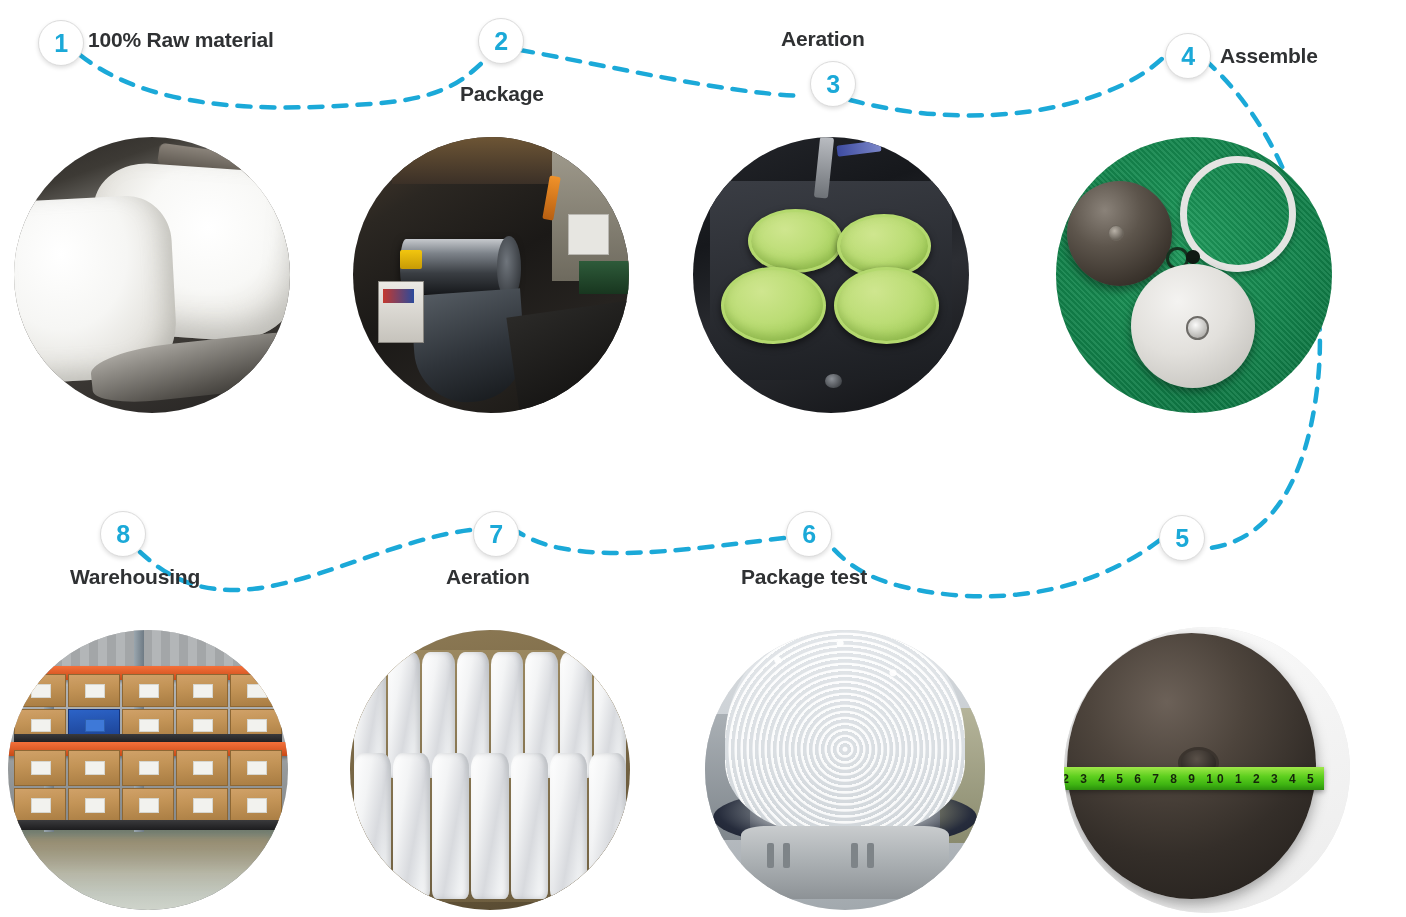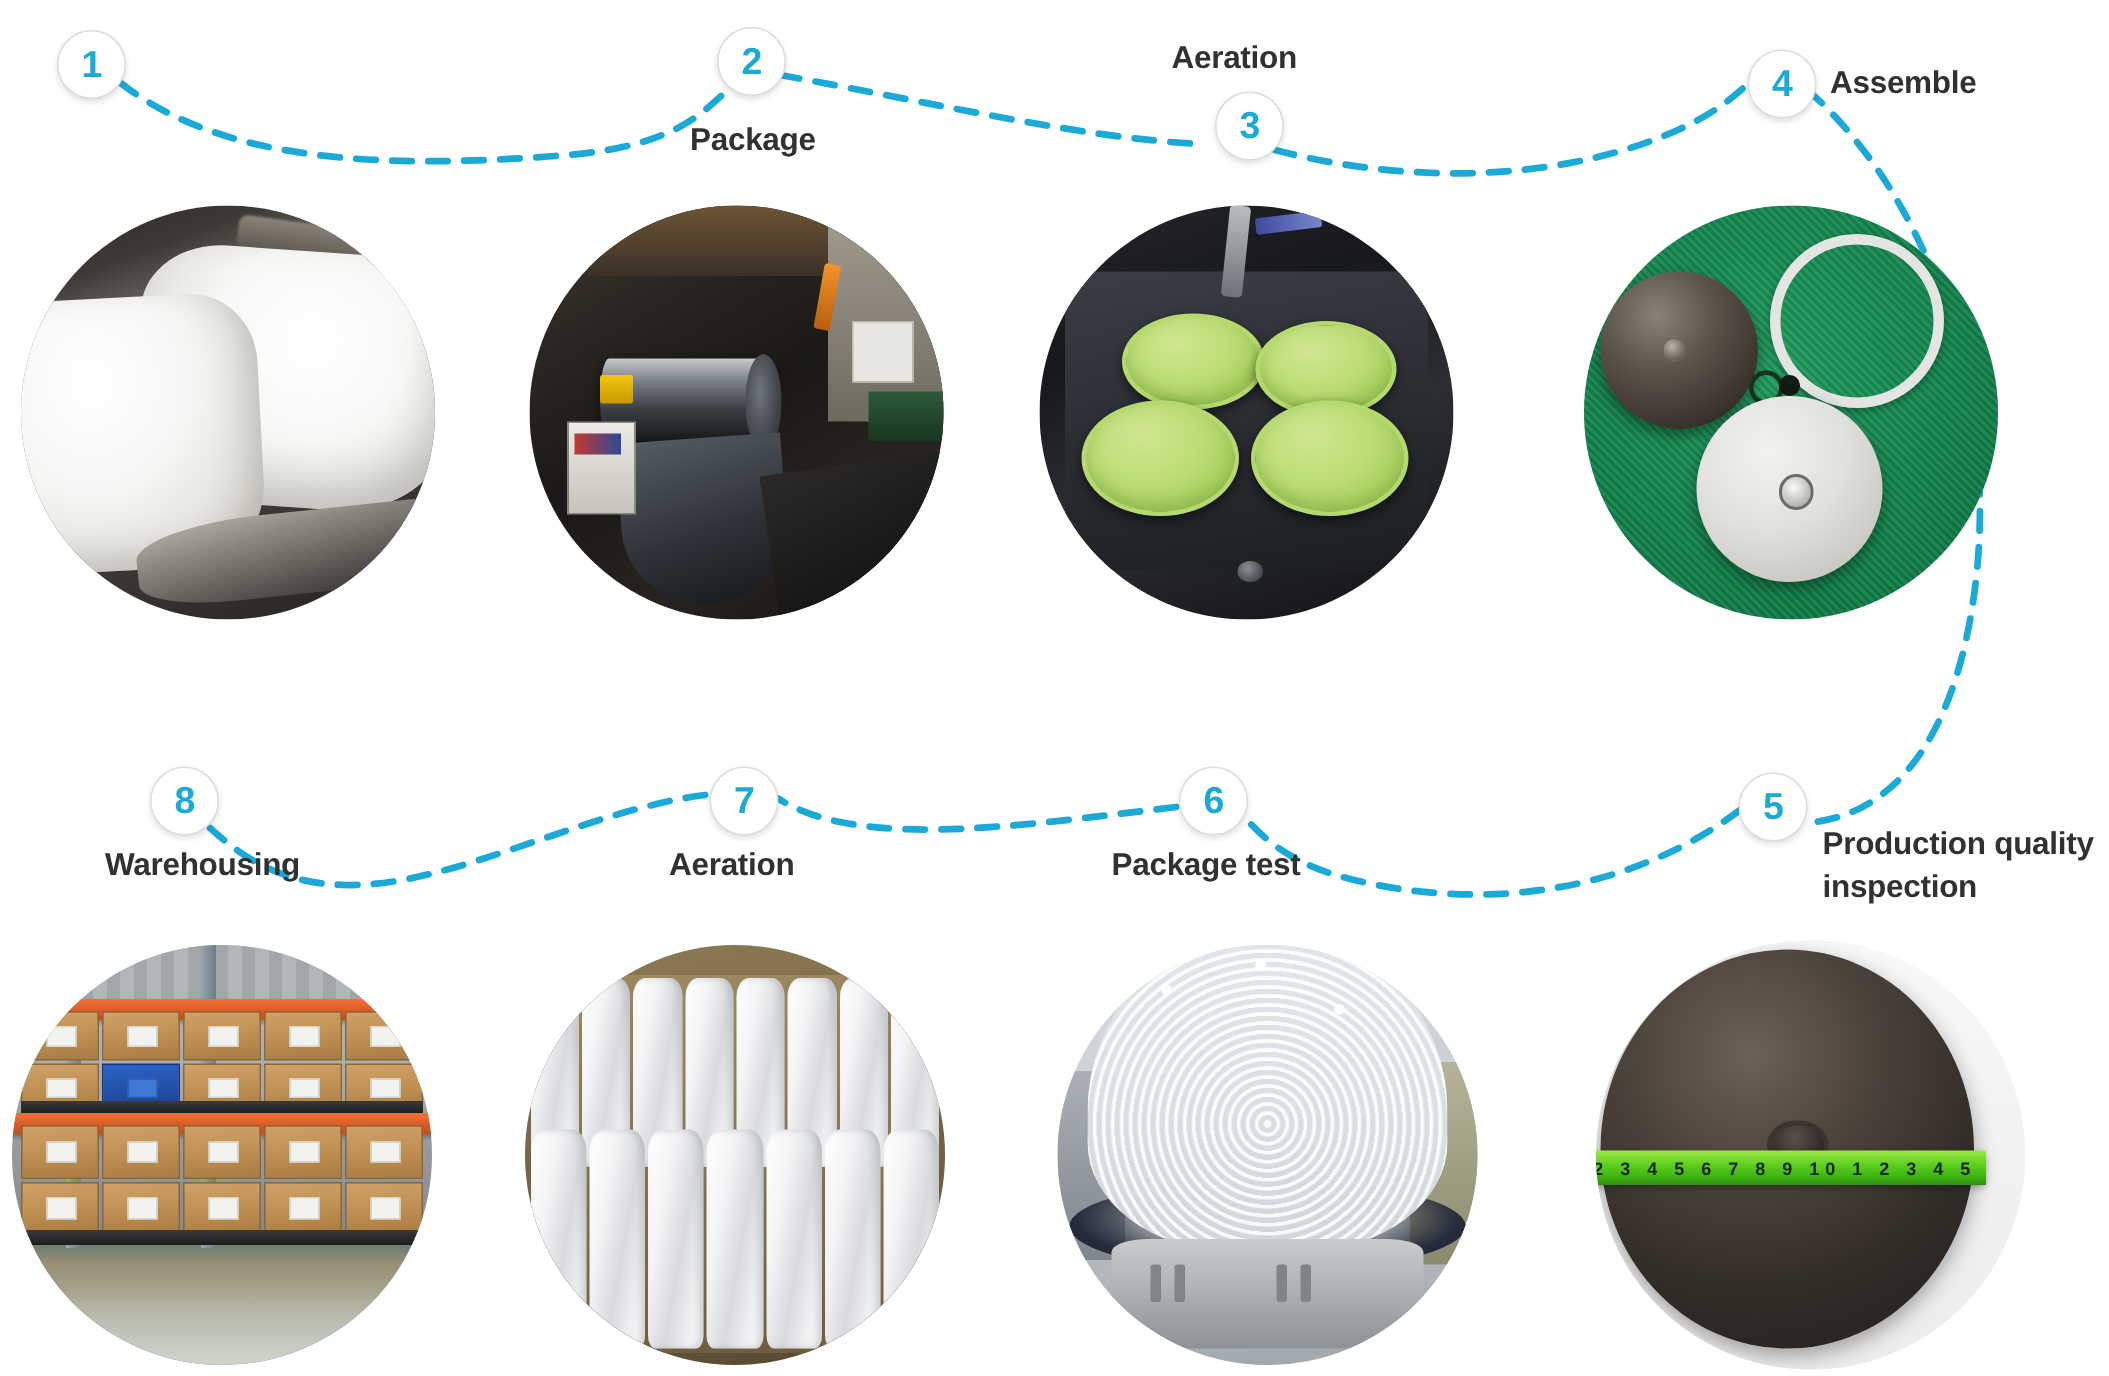--- a/index.html
+++ b/index.html
@@ -454,20 +454,21 @@
     <path d="M 1205,60 C 1285,130 1330,260 1318,380 C 1308,480 1270,540 1210,548" fill="none" stroke="#1BA9D8" stroke-width="4.5" stroke-dasharray="13 11" stroke-linecap="round"></path>
 
     <path d="M 1160,540 C 1080,600 980,606 900,586 C 860,576 840,558 826,540" fill="none" stroke="#1BA9D8" stroke-width="4.5" stroke-dasharray="13 11" stroke-linecap="round"></path>
     <path d="M 784,538 C 700,548 620,560 560,548 C 540,544 528,538 518,532" fill="none" stroke="#1BA9D8" stroke-width="4.5" stroke-dasharray="13 11" stroke-linecap="round"></path>
     <path d="M 470,530 C 390,540 300,592 230,590 C 185,589 160,570 140,552" fill="none" stroke="#1BA9D8" stroke-width="4.5" stroke-dasharray="13 11" stroke-linecap="round"></path>
   </svg>
 
   <div class="step-badge" style="left:38px; top:20px;">
     <span class="num">1</span>
   </div>
+  <div class="step-label" style="left:88px; top:26px;">100% Raw material</div>
   <div class="photo-circle" style="left:14px; top:137px; width:276px; height:276px;">
     <div class="photo-inner">
       <div class="ph-layer raw-bg"></div>
       <div class="ph-layer raw-steel-top"></div>
       <div class="ph-layer raw-bar"></div>
       <div class="ph-layer raw-slab-b"></div>
       <div class="ph-layer raw-slab-a"></div>
       <div class="ph-layer raw-metal-bot"></div>
     </div>
   </div>
@@ -525,22 +526,20 @@
       <div class="ph-layer asm-oring"></div>
       <div class="ph-layer asm-oring2"></div>
       <div class="ph-layer asm-plate"></div>
       <div class="ph-layer asm-plate-hub"></div>
     </div>
   </div>
 
   <div class="step-badge" style="left:1159px; top:515px;">
     <span class="num">5</span>
   </div>
-  <div class="step-label" style="left:1215px; top:549px; width:190px;">Production quality
-inspection</div>
   <div class="photo-circle" style="left:1064px; top:627px; width:286px; height:286px;">
     <div class="photo-inner">
       <div class="ph-layer qc-bg"></div>
       <div class="ph-layer qc-disc"></div>
       <div class="ph-layer qc-hub"></div>
       <div class="ph-layer qc-tape">
         <span class="qc-tape-nums">2 3 4 5 6 7 8 9 10 1 2 3 4 5 6 7 8 9 20 1 2</span>
       </div>
     </div>
   </div>

